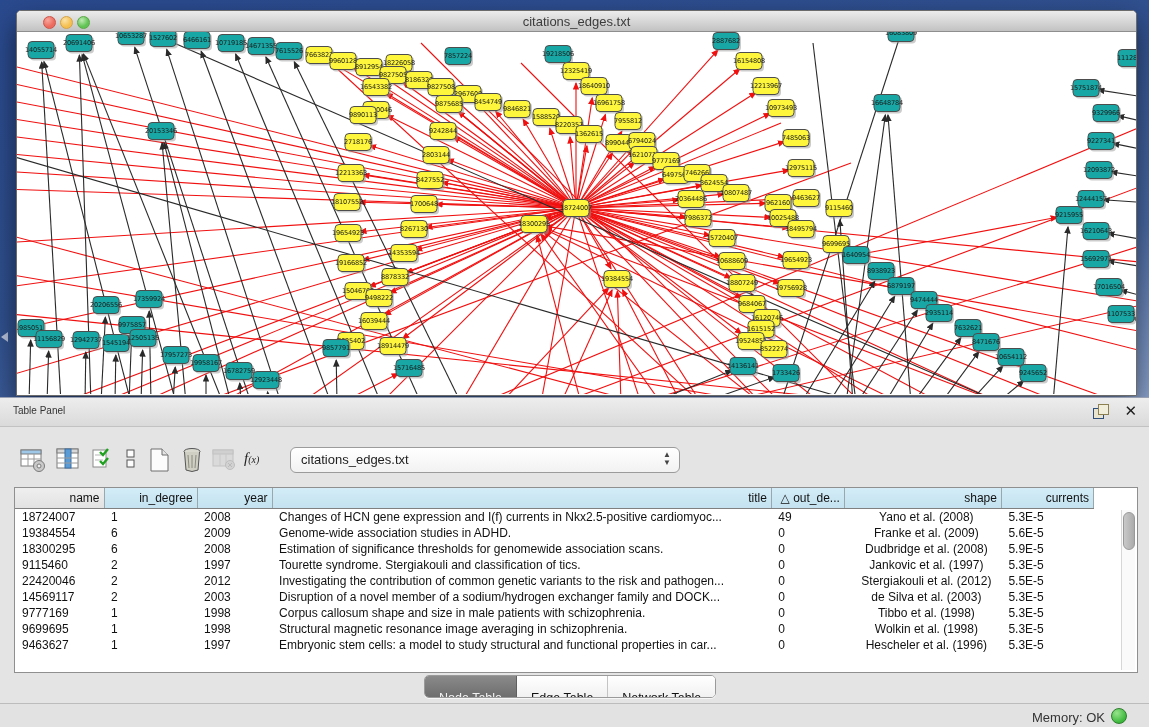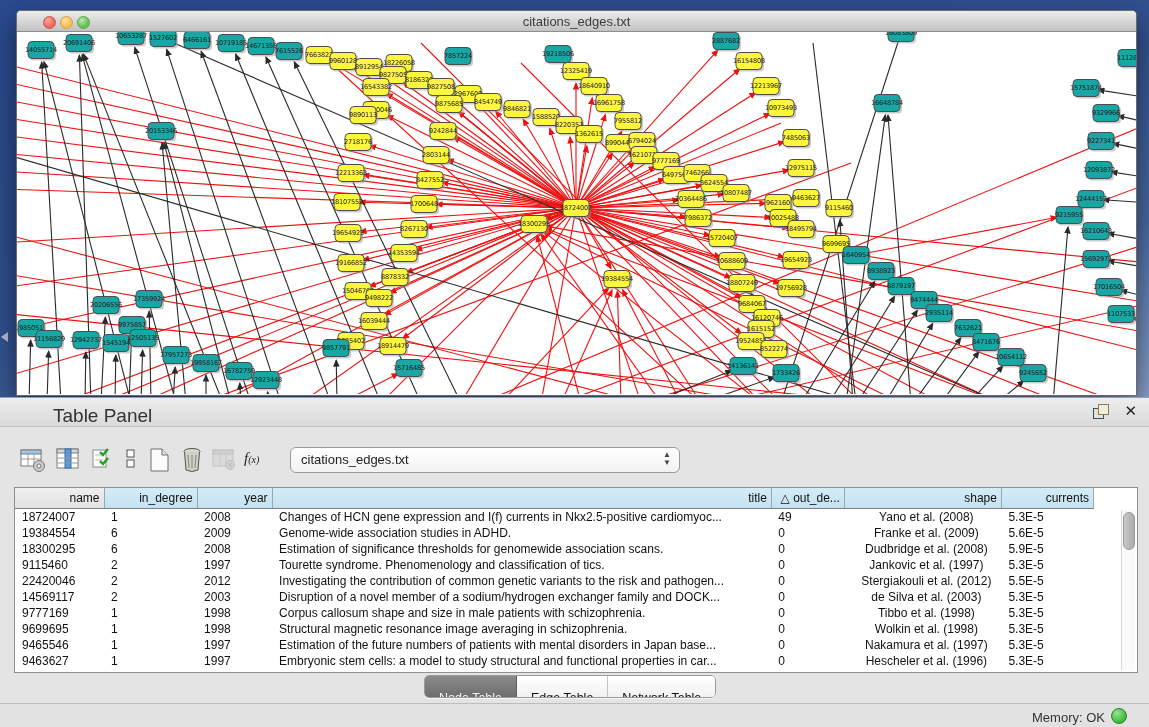--- a/index.html
+++ b/index.html
@@ -21,21 +21,21 @@
   .tl.red{left:26px;background:radial-gradient(circle at 35% 30%,#f8a69d,#ec6b5e 60%);border:1px solid #ce5347;}
   .tl.yellow{left:43px;background:radial-gradient(circle at 35% 30%,#fbe2a6,#f5bf4f 60%);border:1px solid #d6a243;}
   .tl.green{left:60px;background:radial-gradient(circle at 35% 30%,#c0eab4,#61c454 60%);border:1px solid #58a942;}
   .graph-area{position:absolute;left:0;top:21px;width:1119px;height:362px;background:#fff;overflow:hidden;}
   .panel-collapse-arrow{position:absolute;left:1px;top:332px;width:0;height:0;
     border-top:5px solid transparent;border-bottom:5px solid transparent;border-right:7px solid #b9c4dd;}
   
   .table-panel{position:absolute;left:0;top:397px;width:1149px;height:330px;background:#e4e4e4;border-top:1px solid #97a0b2;}
   .panel-header{position:absolute;left:0;top:0;width:1149px;height:28px;
     background:linear-gradient(#ededed,#dadada);border-bottom:1px solid #c2c2c2;}
-  .panel-header .ptitle{position:absolute;left:13px;top:7px;font-size:19px;color:#333;margin-left:40px;}
+  .panel-header .ptitle{position:absolute;left:13px;top:7px;font-size:10px;color:#333;}
   .float-btn{position:absolute;right:40px;top:6px;width:16px;height:15px;cursor:default;}
   .float-btn .sq1{position:absolute;left:0;top:4px;width:9px;height:9px;border:1px solid #2d4d7a;background:#e8e4d0;}
   .float-btn .sq2{position:absolute;left:5px;top:0;width:9px;height:9px;border:1px solid #8c8050;background:#f2eedc;}
   .close-btn{position:absolute;right:12px;top:4px;font-size:15px;font-weight:bold;color:#1c1c1c;}
   
   .toolbar{position:absolute;left:0;top:46px;width:1050px;height:34px;}
   .tbtn{position:absolute;top:2px;width:28px;height:28px;}
   .tbtn svg{display:block;}
   .fx-label{font-size:15px;font-style:italic;font-family:"Liberation Serif","DejaVu Serif",serif;color:#222;}
   .fx-label .sm{font-size:10px;}
@@ -761,21 +761,21 @@
             <td class="al">2008</td>
             <td class="al">Estimation of significance thresholds for genomewide association scans.</td>
             <td class="al">0</td>
             <td class="ac">Dudbridge et al. (2008)</td>
             <td class="al">5.9E-5</td>
           </tr>
           <tr>
             <td class="al">9115460</td>
             <td class="al">2</td>
             <td class="al">1997</td>
-            <td class="al">Tourette syndrome. Phenomenology and classification of tics.</td>
+            <td class="al">Tourette syndrome. Stergiakouli and classification of tics.</td>
             <td class="al">0</td>
             <td class="ac">Jankovic et al. (1997)</td>
             <td class="al">5.3E-5</td>
           </tr>
           <tr>
             <td class="al">22420046</td>
             <td class="al">2</td>
             <td class="al">2012</td>
             <td class="al">Investigating the contribution of common genetic variants to the risk and pathogen...</td>
             <td class="al">0</td>
@@ -800,29 +800,20 @@
             <td class="ac">Tibbo et al. (1998)</td>
             <td class="al">5.3E-5</td>
           </tr>
           <tr>
             <td class="al">9699695</td>
             <td class="al">1</td>
             <td class="al">1998</td>
             <td class="al">Structural magnetic resonance image averaging in schizophrenia.</td>
             <td class="al">0</td>
             <td class="ac">Wolkin et al. (1998)</td>
-            <td class="al">5.3E-5</td>
-          </tr>
-          <tr>
-            <td class="al">9465546</td>
-            <td class="al">1</td>
-            <td class="al">1997</td>
-            <td class="al">Estimation of the future numbers of patients with mental disorders in Japan base...</td>
-            <td class="al">0</td>
-            <td class="ac">Nakamura et al. (1997)</td>
             <td class="al">5.3E-5</td>
           </tr>
           <tr>
             <td class="al">9463627</td>
             <td class="al">1</td>
             <td class="al">1997</td>
             <td class="al">Embryonic stem cells: a model to study structural and functional properties in car...</td>
             <td class="al">0</td>
             <td class="ac">Hescheler et al. (1996)</td>
             <td class="al">5.3E-5</td>

